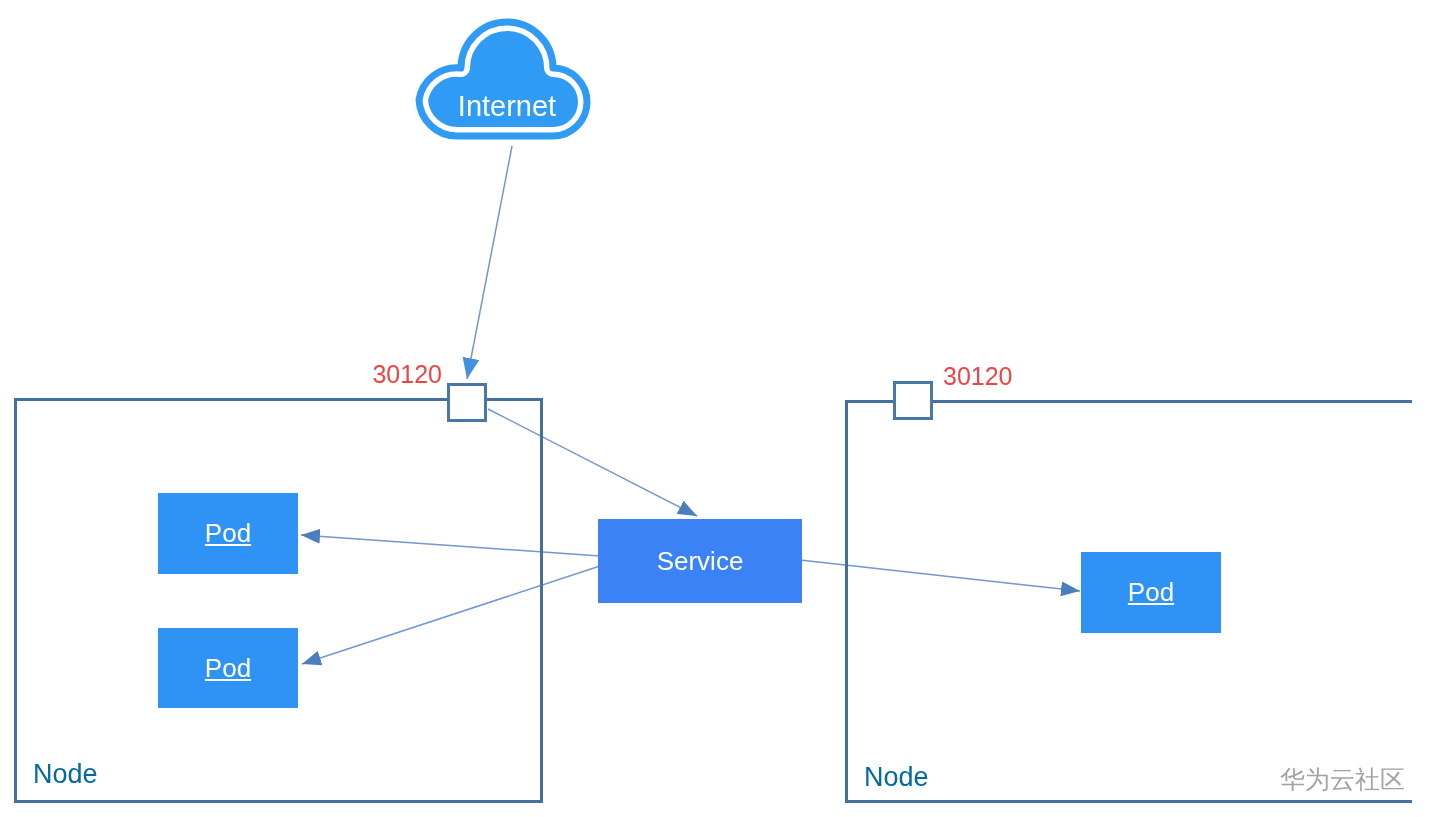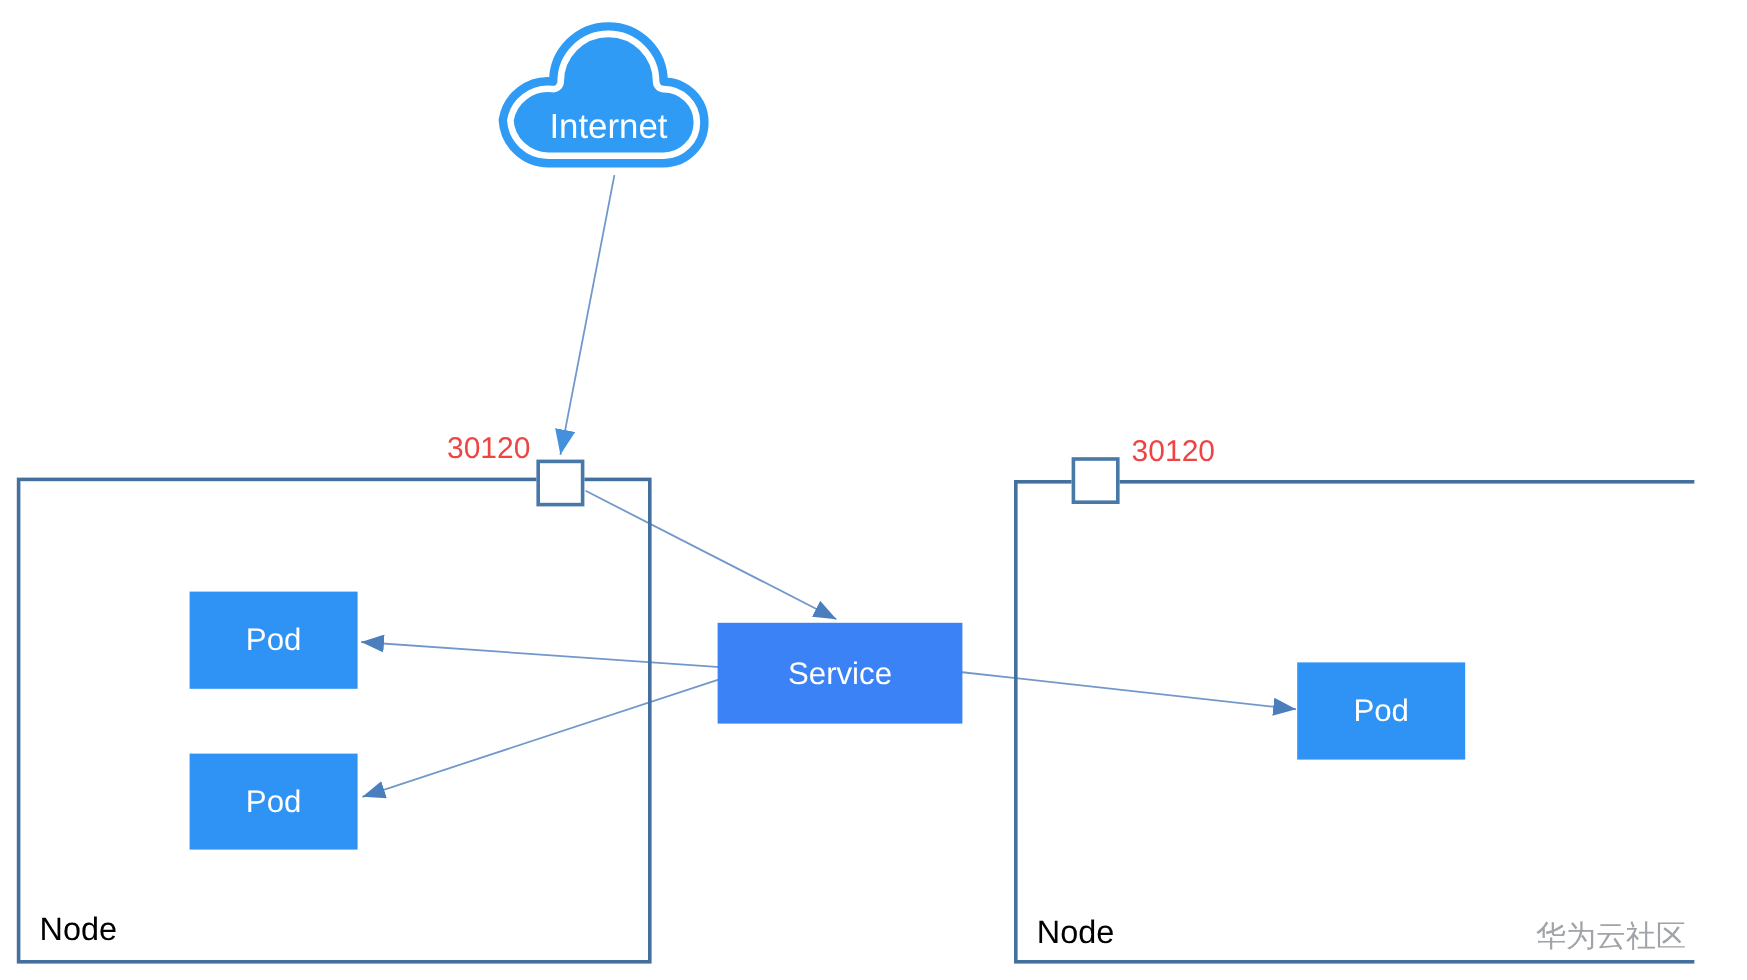--- a/index.html
+++ b/index.html
@@ -7,35 +7,36 @@
   .stage {
     position: relative; width: 1412px; height: 817px;
     background: #ffffff; overflow: hidden;
   }
   .layer-svg { position: absolute; left: 0; top: 0; z-index: 0; }
   .node-box {
     position: absolute; z-index: 2;
     border: 3px solid #44709D; background: transparent; box-sizing: border-box;
   }
   .node-label {
-    position: absolute; z-index: 3; color: #000000;
+    position: absolute; z-index: 3; color: #0369a1;
     font-size: 27px; line-height: 1.1; white-space: nowrap;
   }
   .port-square {
     position: absolute; z-index: 3; box-sizing: border-box;
     width: 40px; height: 39px; background: #ffffff; border: 3px solid #4778A8;
   }
   .port-label {
     position: absolute; z-index: 3; color: #ef4444;
     font-size: 25px; line-height: 1.1; white-space: nowrap;
   }
   .pod-box {
     position: absolute; z-index: 3; background: #2F92F5; color: #ffffff;
     display: flex; align-items: center; justify-content: center;
     font-size: 26px;
+    text-decoration: underline;
   }
   .service-box {
     position: absolute; z-index: 3; background: #3b82f6; color: #ffffff;
     display: flex; align-items: center; justify-content: center;
     font-size: 26px;
   }
   .internet-label {
     position: absolute; z-index: 3; color: #ffffff;
     font-size: 29px; text-align: center; white-space: nowrap;
   }

